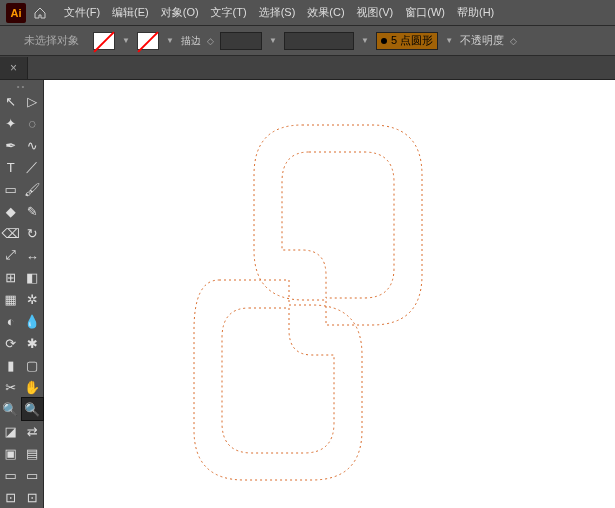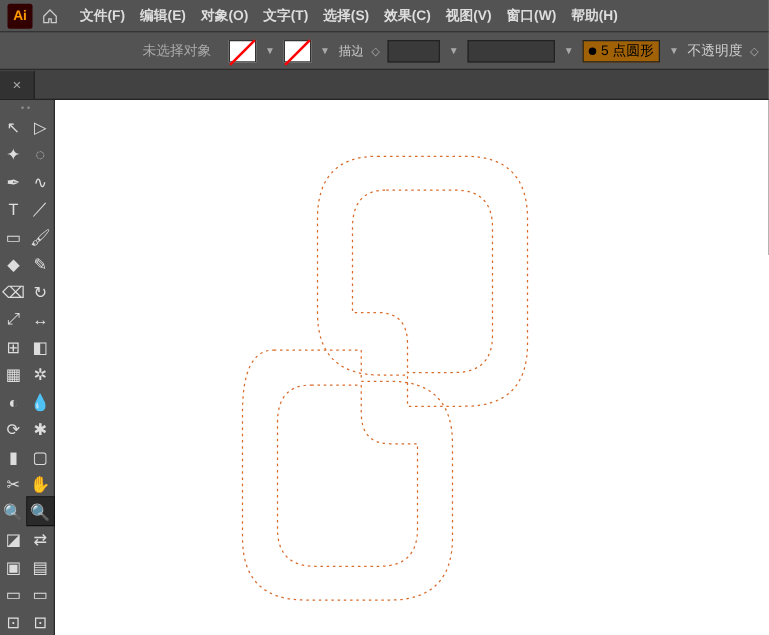--- a/index.html
+++ b/index.html
@@ -3,21 +3,21 @@
 <meta charset="utf-8">
 <style>
 * { margin: 0; padding: 0; box-sizing: border-box; font-family: "Microsoft YaHei", sans-serif; }
 body { width: 615px; height: 508px; background: #535353; overflow: hidden; font-size: 11px; color: #ccc; }
 
 .menubar { height: 26px; background: #535353; display: flex; align-items: center; padding: 0 6px; gap: 2px; border-bottom: 1px solid #2a2a2a; }
 .ai-logo { width: 20px; height: 20px; background: #330000; display: flex; align-items: center; justify-content: center; color: #ff9a00; font-weight: bold; font-size: 11px; border-radius: 2px; margin-right: 4px; }
 .home-icon { width: 16px; height: 16px; margin-right: 8px; display: flex; align-items: center; justify-content: center; }
 .menu-item { padding: 3px 6px; color: #ddd; cursor: pointer; }
 
-.controlbar { height: 30px; background: #535353; display: flex; align-items: center; padding: 0 8px; gap: 6px; border-bottom: 1px solid #2a2a2a; justify-content: flex-end; }
+.controlbar { height: 30px; background: #535353; display: flex; align-items: center; padding: 0 24px; gap: 6px; border-bottom: 1px solid #2a2a2a; }
 .no-sel { color: #aaa; font-size: 11px; margin-right: 8px; }
 .swatch { width: 22px; height: 18px; border: 1px solid #333; position: relative; background: #fff; }
 .swatch.none::after { content: ""; position: absolute; width: 140%; height: 2px; background: red; top: 50%; left: -20%; transform: rotate(-45deg); }
 .dd { width: 10px; height: 10px; display:inline-flex; align-items:center; justify-content:center; color:#aaa; font-size:8px; }
 .ctrl-label { color: #ccc; font-size: 10px; }
 .ctrl-input { background: #3a3a3a; border: 1px solid #222; color: #ccc; height: 18px; width: 42px; padding: 0 3px; font-size: 11px; }
 .brush-dot { width: 6px; height: 6px; background: #000; border-radius: 50%; display:inline-block; margin-right:4px; }
 .brush-box { background: #a16207; color:#000; border:1px solid #222; height:18px; display:flex; align-items:center; padding:0 4px; font-size:11px; }
 .opacity-label { color:#ccc; }
 
@@ -40,21 +40,21 @@
 </head>
 <body>
 
 <div class="menubar">
   <div class="ai-logo">Ai</div>
   <div class="home-icon">
     <svg width="14" height="14" viewBox="0 0 14 14">
         <path d="M2 7 L7 2 L12 7 L12 12 L8 12 L8 9 L6 9 L6 12 L2 12 Z" fill="none" stroke="#ccc" stroke-width="1"></path>
       </svg>
   </div>
-  <div id="menu-items" style="display:flex;font-weight:bold;">
+  <div id="menu-items" style="display:flex;">
       <div class="menu-item">文件(F)</div>
       <div class="menu-item">编辑(E)</div>
       <div class="menu-item">对象(O)</div>
       <div class="menu-item">文字(T)</div>
       <div class="menu-item">选择(S)</div>
       <div class="menu-item">效果(C)</div>
       <div class="menu-item">视图(V)</div>
       <div class="menu-item">窗口(W)</div>
       <div class="menu-item">帮助(H)</div>
     </div>

